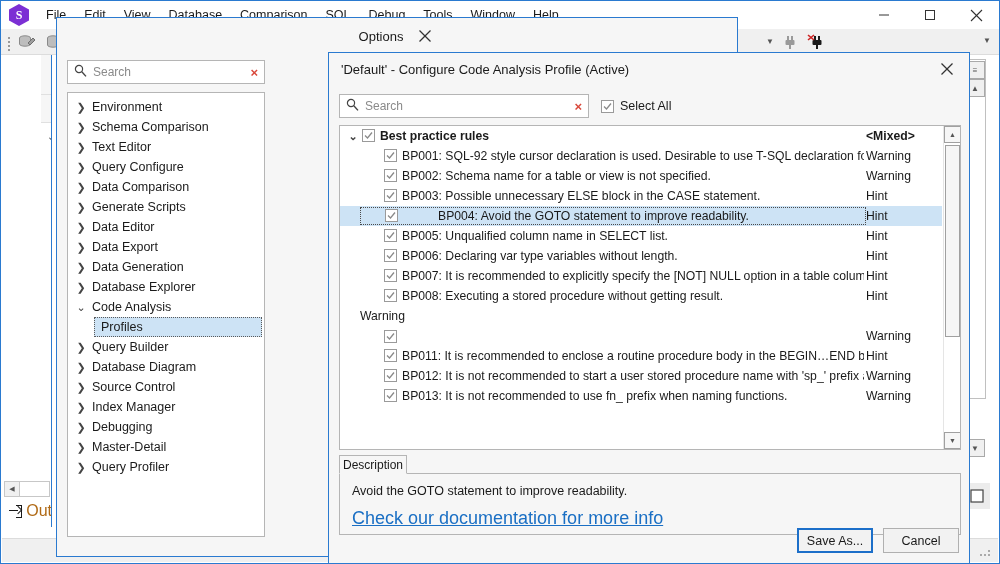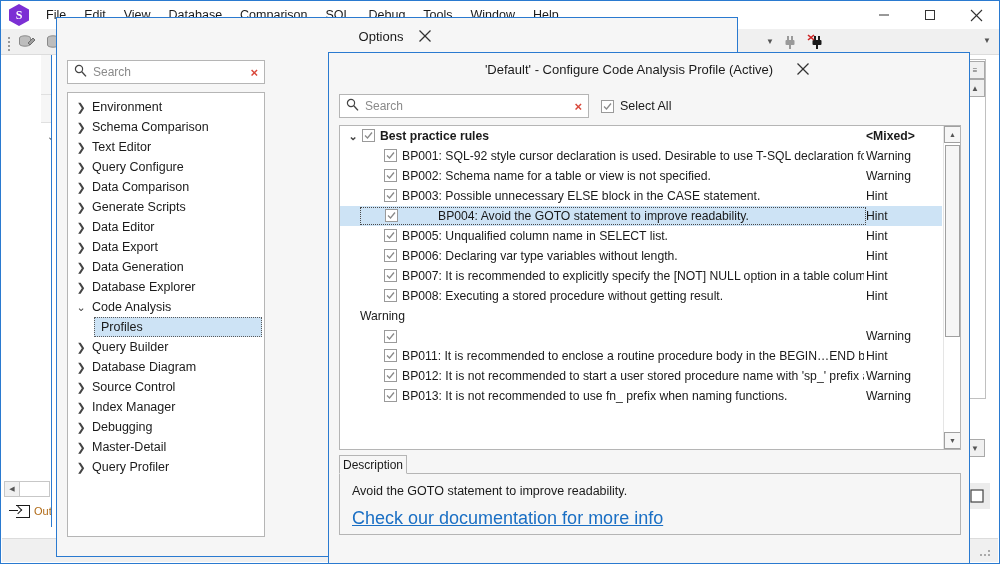--- a/index.html
+++ b/index.html
@@ -87,21 +87,21 @@
   .db-cyl .body { position:absolute; top:2px; left:0; width:14px; height:9px; background:#2b2b2b; border-radius: 0 0 6px 6px;}
   .left-hscroll {
     position:absolute; left:2px; bottom: 30px; width: 46px; height: 17px;
     display:flex; align-items:center;
   }
   .hs-btn { width: 16px; height: 16px; border: 1px solid #c7c7c7; background: #f0f0f0; display:flex; align-items:center; justify-content:center; font-size:7px; color:#555;}
   .hs-track { flex: 1; height: 16px; border:1px solid #c7c7c7; border-left:none; background:#fff;}
   .left-output {
     position:absolute; left:0; bottom: 4px; width: 50px; height: 24px;
     display:flex; align-items:center; gap:4px; padding-left: 14px;
-    font-size: 11px; color: #b06a16;
+    font-size: 16px; color: #b06a16;
   }
   .out-ico { width:14px; height:13px; border:1.6px solid #1a1a1a; border-left:none; position:relative;}
   .out-ico:after { content:''; position:absolute; left:-7px; top:4px; width:9px; height:1.8px; background:#1a1a1a;}
   .out-ico:before { content:''; position:absolute; left:-1px; top:1.6px; width:5px; height:5px; border-right:1.8px solid #1a1a1a; border-top:1.8px solid #1a1a1a; transform: rotate(45deg);}
 
   
   .doc-panel {
     position: absolute; left: 270px; top: 54px; width: 70px; bottom: 36px;
     background: #ffffff;
   }
@@ -189,21 +189,21 @@
     margin-right: 2px; padding-left: 6px; font-size:12.5px;
     background: #cde3f5; border: 1px dotted #5a5a5a;
   }
 
   
   .cfg-dlg {
     position:absolute; left: 328px; top: 52px; width: 642px; height: 512px;
     background:#f6f6f6; border:1px solid #2a7ad0;
   }
   .cfg-title {
-    height: 32px; display:flex; align-items:center; justify-content:center;
+    height: 32px; display:flex; align-items:center; justify-content:space-between;
     padding-left: 12px; font-size: 13px; color:#1a1a1a;gap:8px;
   }
   .cfg-search-row {
     position:absolute; left: 10px; top: 40px; right: 10px; height: 26px;
     display:flex; align-items:center; gap: 12px;
   }
   .cfg-search {
     width: 250px; height: 24px; background:#fff; border:1px solid #b5b5b5;
     display:flex; align-items:center; gap:6px; padding: 0 6px;
   }
@@ -749,15 +749,19 @@
     </div>
 
     <div class="desc-group">
       <div class="desc-tab">Description</div>
       <div class="desc-body">
         <div class="desc-text">Avoid the GOTO statement to improve readability.</div>
         <a class="desc-link">Check our documentation for more info</a>
       </div>
     </div>
 
+    <div class="cfg-buttons">
+      <div class="btn default">Save As...</div>
+      <div class="btn">Cancel</div>
+    </div>
   </div>
 
 </div>
 
 </body></html>

